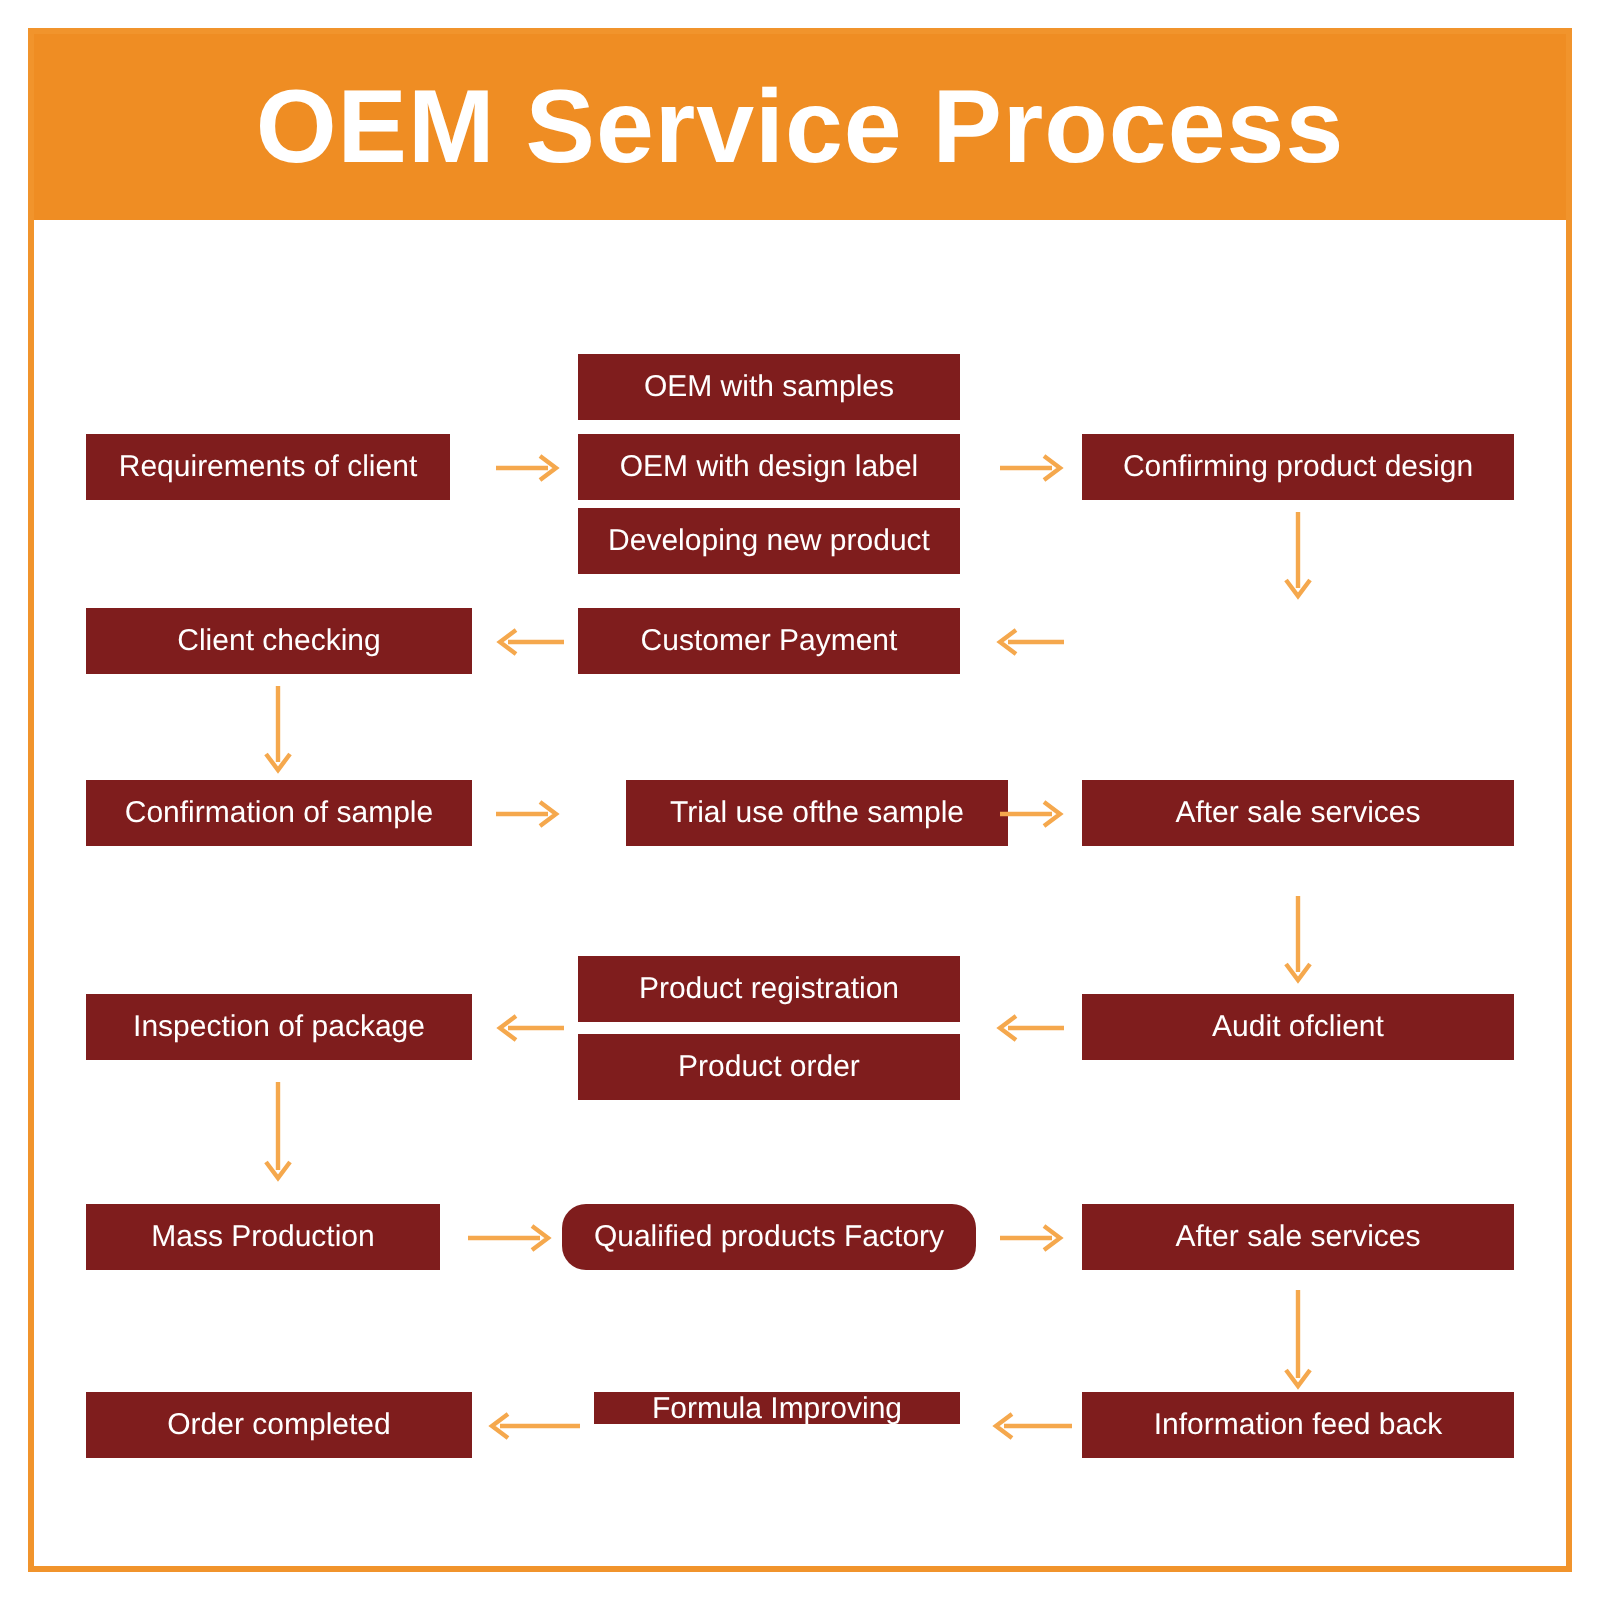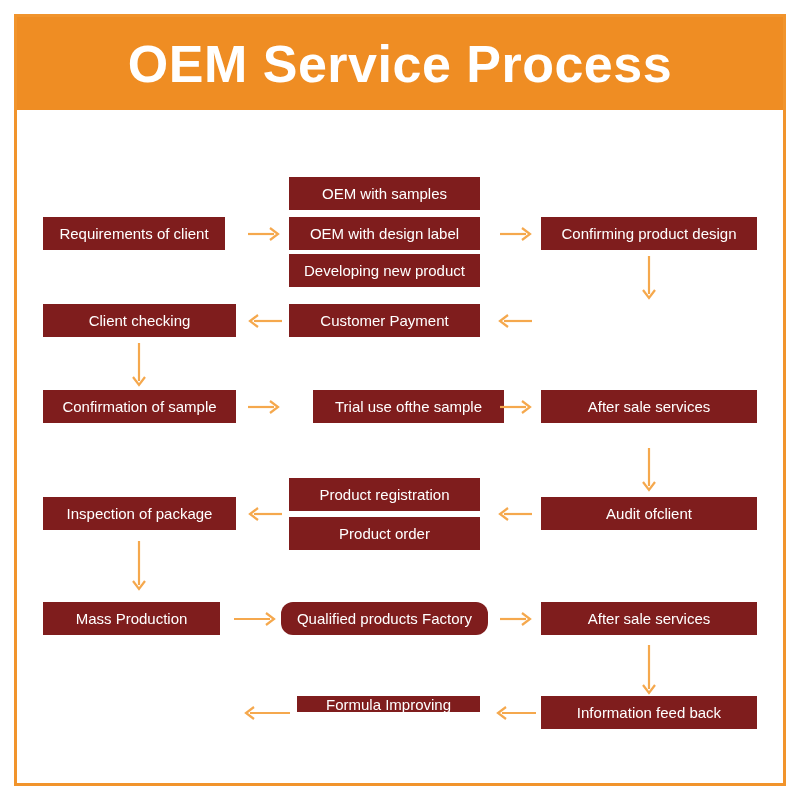--- a/index.html
+++ b/index.html
@@ -236,20 +236,21 @@
 
     <div class="box" style="left:541px; top:602px; width:216px; height:33px;">After sale services</div>
 
     <div class="arrow-v" style="left:640px; top:645px; height:50px;">
       <svg width="18" height="50" viewBox="0 0 18 50">
         <path d="M9 0 V44" stroke="#F5A84D" stroke-width="2.2" fill="none"></path>
         <path d="M3 40 L9 48 L15 40" stroke="#F5A84D" stroke-width="2.2" fill="none"></path>
       </svg>
     </div>
 
+    <div class="box" style="left:43px; top:696px; width:193px; height:33px;">Order completed</div>
 
     <div class="arrow-h" style="left:242px; top:704px; width:48px;">
       <svg width="48" height="18" viewBox="0 0 48 18">
         <path d="M48 9 H8" stroke="#F5A84D" stroke-width="2.2" fill="none"></path>
         <path d="M12 3 L4 9 L12 15" stroke="#F5A84D" stroke-width="2.2" fill="none"></path>
       </svg>
     </div>
 
     <div class="box" style="left:297px; top:696px; width:183px; height:16px;">Formula Improving</div>
 

